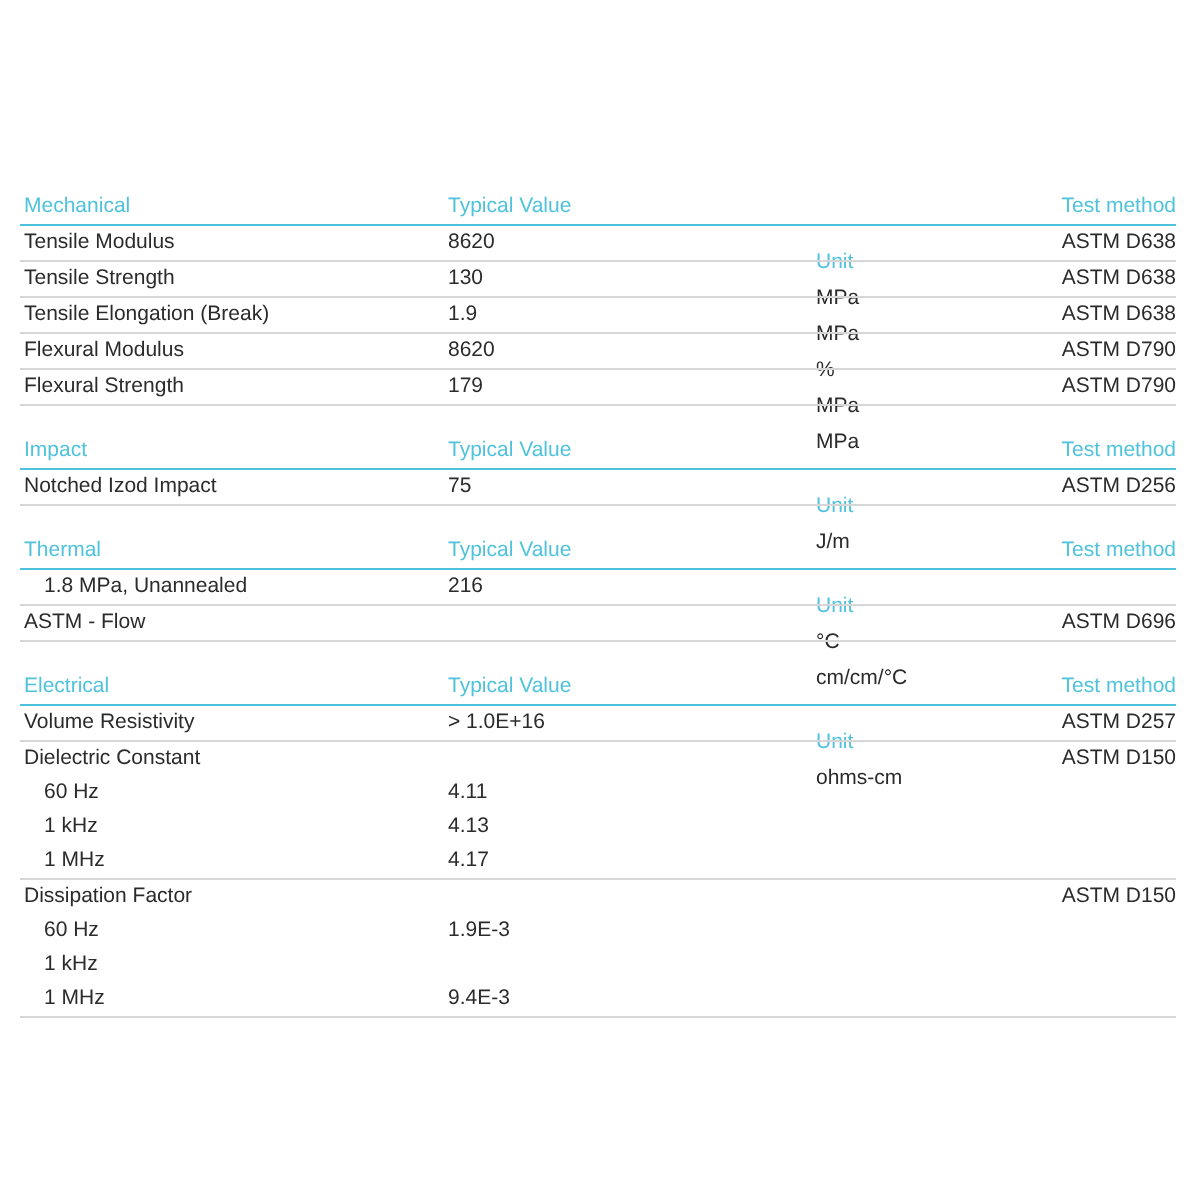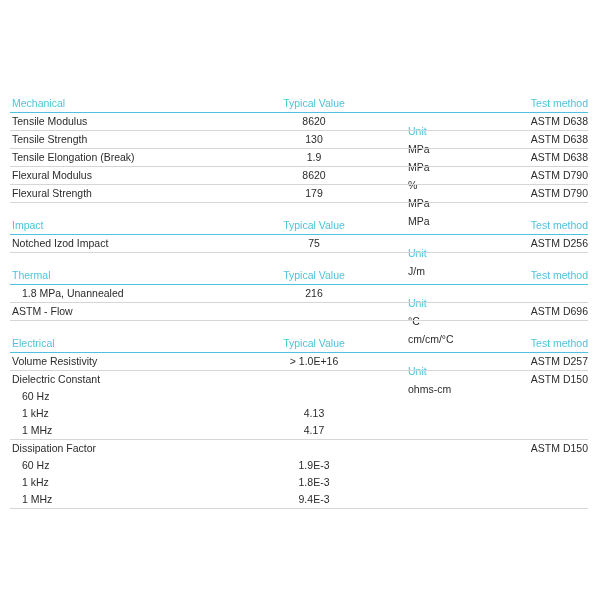--- a/index.html
+++ b/index.html
@@ -59,21 +59,21 @@
     top: 0;
   }
   .c-label.indent {
     left: 12px;
   }
   .c-value {
     position: absolute;
     left: 214px;
     width: 180px;
     top: 0;
-    text-align: center;
+    text-align: left;
   }
   .c-unit {
     position: absolute;
     left: 398px;
     top: 0;
     text-align: left;
     margin-top: 28px;
   }
   .c-method {
     position: absolute;
@@ -178,20 +178,21 @@
           <span class="c-method">ASTM D257</span>
         </div>
         <div class="row div-top">
           <span class="c-label">Dielectric Constant</span>
           <span class="c-value"></span>
           <span class="c-unit"></span>
           <span class="c-method">ASTM D150</span>
         </div>
         <div class="row">
           <span class="c-label indent">60 Hz</span>
+          <span class="c-value">4.11</span>
           <span class="c-unit"></span>
           <span class="c-method"></span>
         </div>
         <div class="row">
           <span class="c-label indent">1 kHz</span>
           <span class="c-value">4.13</span>
           <span class="c-unit"></span>
           <span class="c-method"></span>
         </div>
         <div class="row">
@@ -207,21 +208,20 @@
           <span class="c-method">ASTM D150</span>
         </div>
         <div class="row">
           <span class="c-label indent">60 Hz</span>
           <span class="c-value">1.9E-3</span>
           <span class="c-unit"></span>
           <span class="c-method"></span>
         </div>
         <div class="row">
           <span class="c-label indent">1 kHz</span>
-          <span class="c-value">1.8E-3</span>
           <span class="c-unit"></span>
           <span class="c-method"></span>
         </div>
         <div class="row last-rule">
           <span class="c-label indent">1 MHz</span>
           <span class="c-value">9.4E-3</span>
           <span class="c-unit"></span>
           <span class="c-method"></span>
         </div>
       </div>

